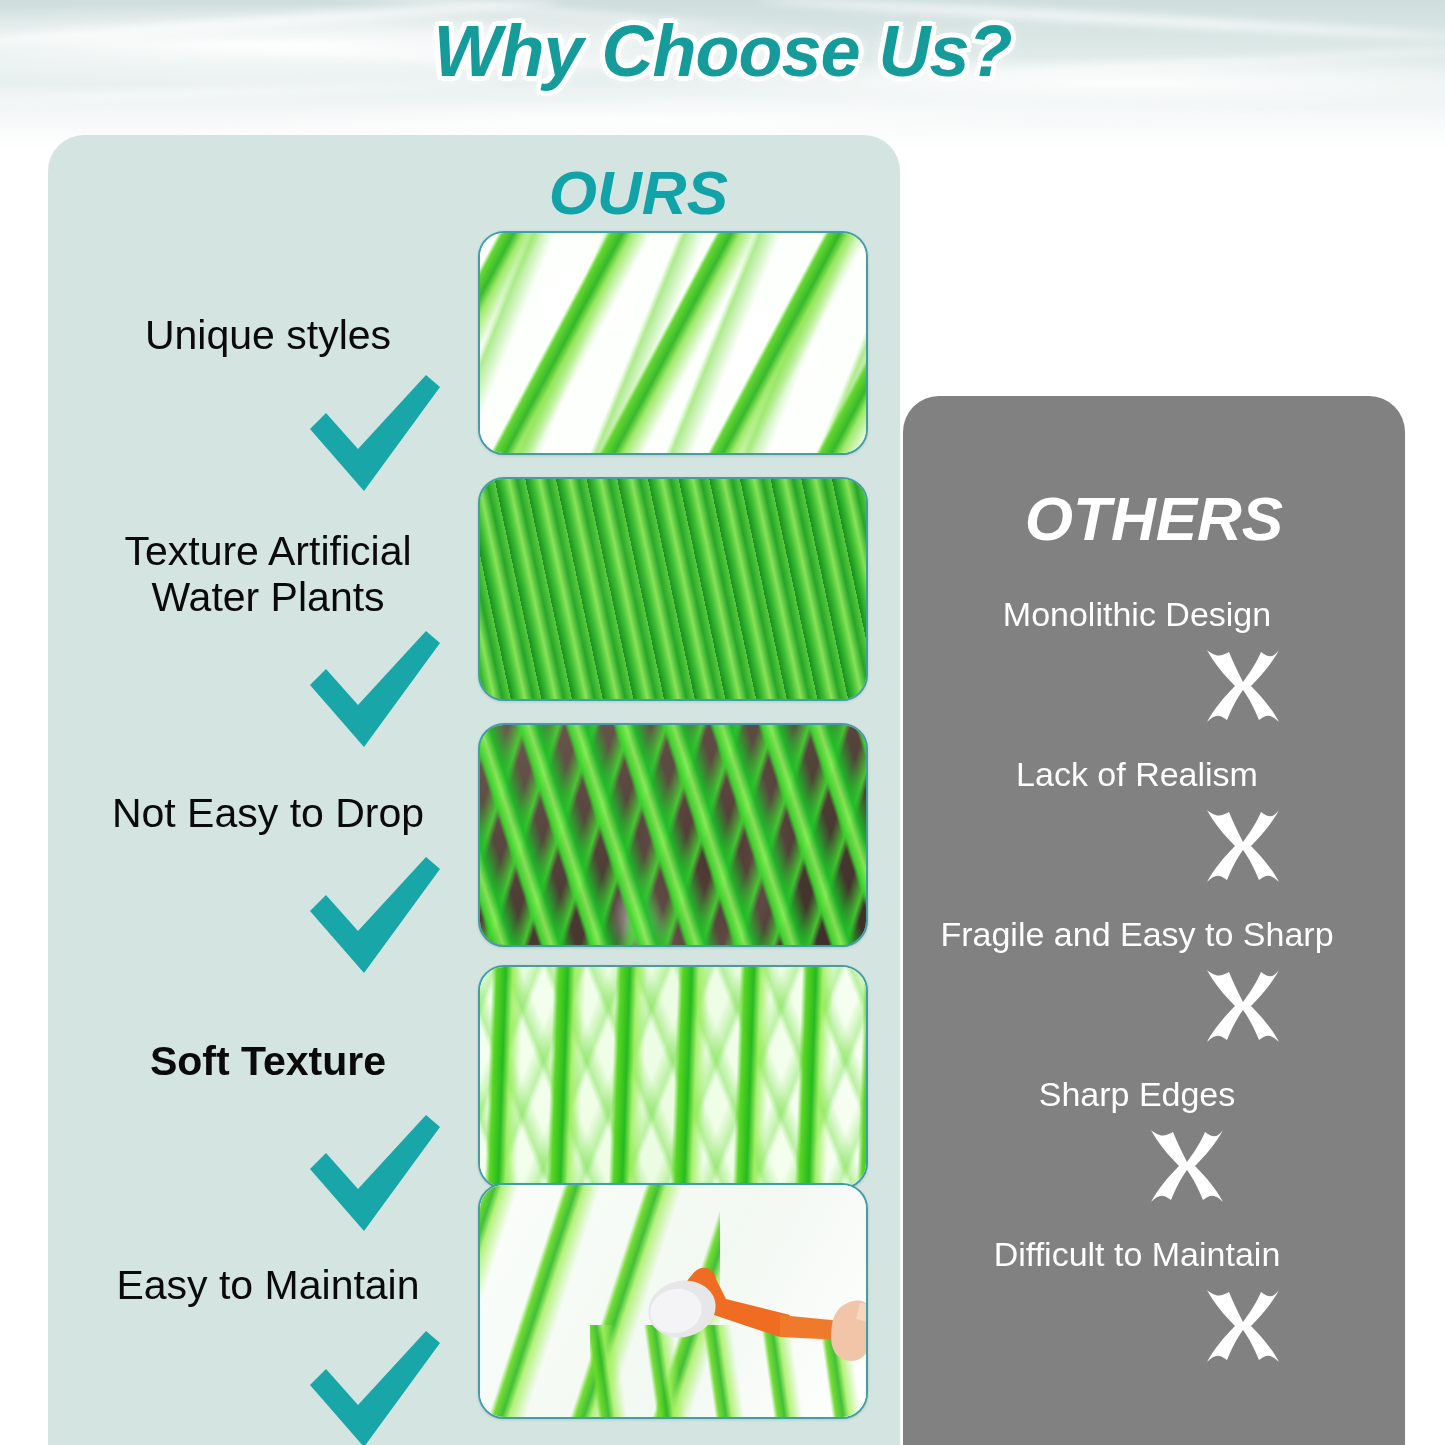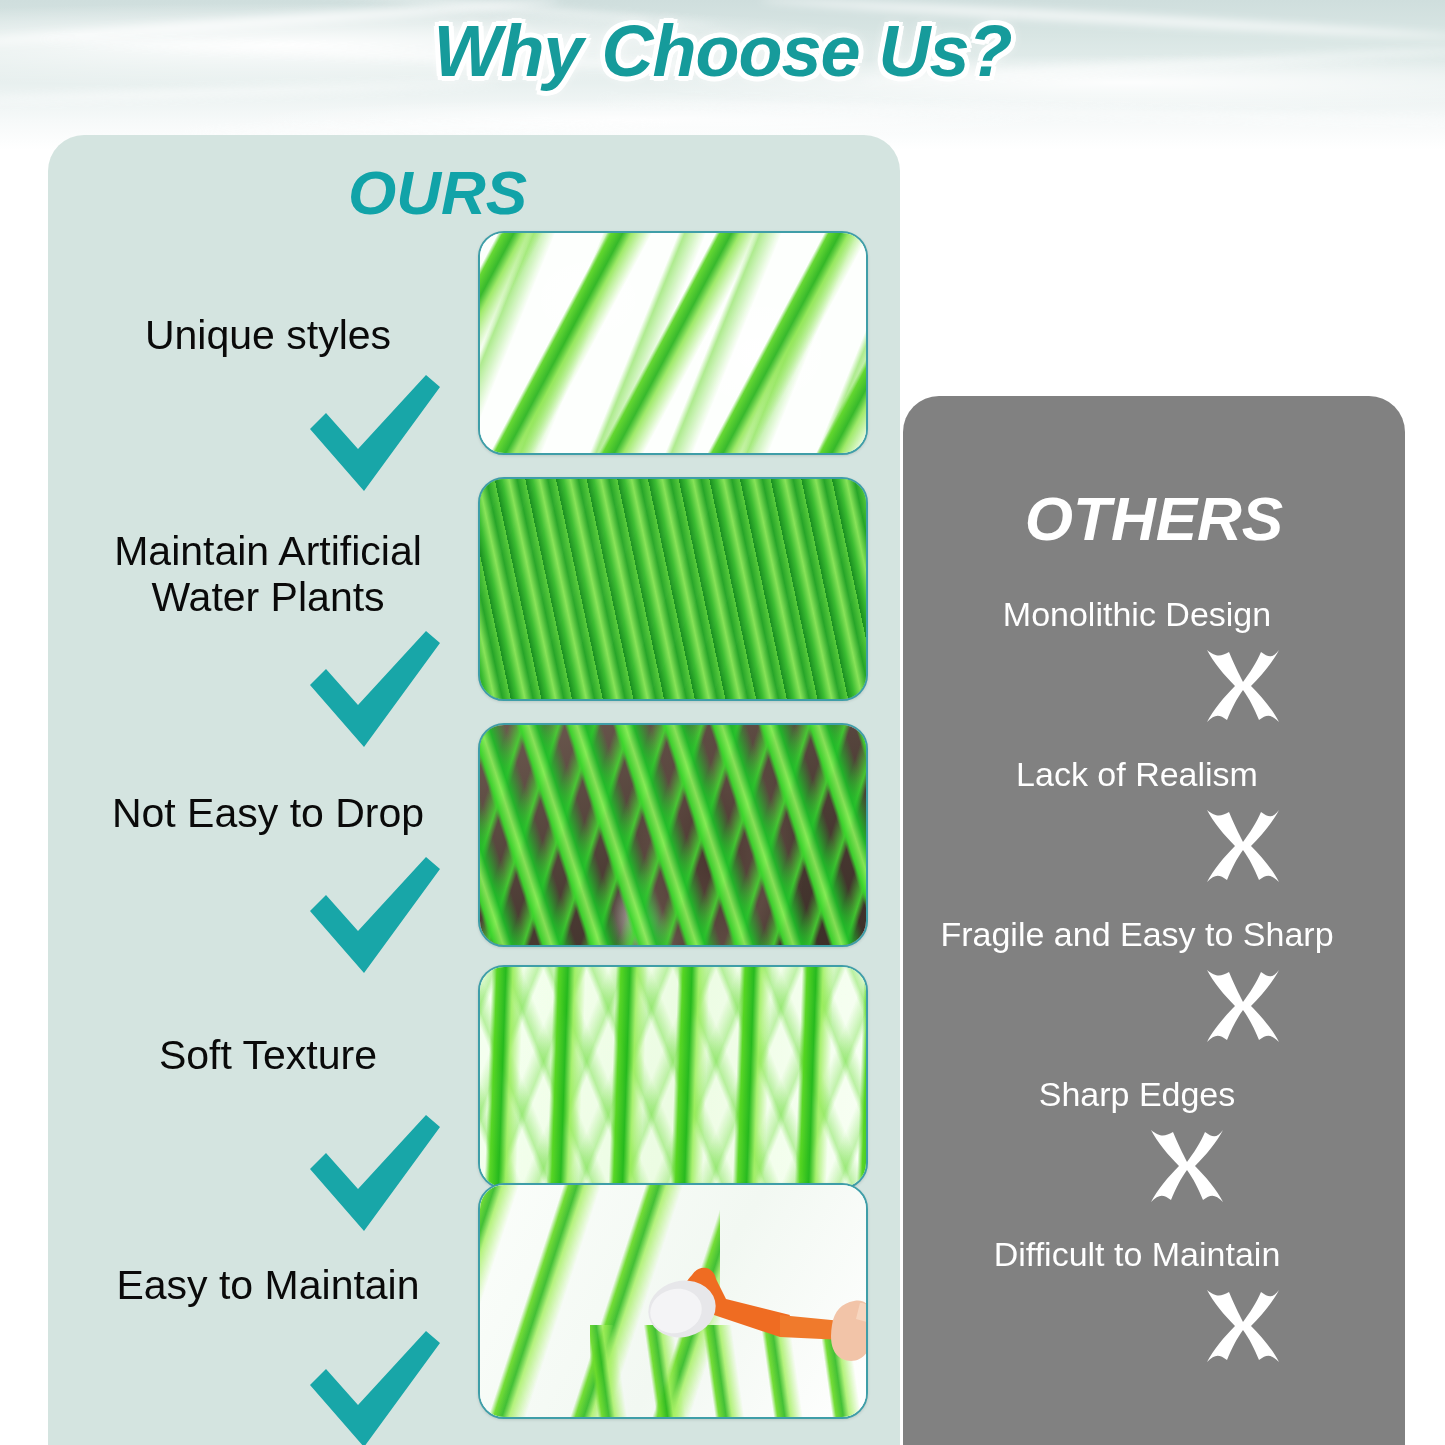--- a/index.html
+++ b/index.html
@@ -52,21 +52,21 @@
   }
 
   
   #ours-panel {
     position:absolute; left:48px; top:135px; width:852px; height:1310px;
     background:#d4e4e0;
     border-radius:36px 36px 0 0;
   }
   #ours-heading {
     position:absolute; left:300px; top:22px; width:380px;
-    text-align:left;
+    text-align:right;
     font-size:62px; font-weight:bold; font-style:italic;
     letter-spacing:0px;
     color:#11A3A8;
   }
 
   .ours-row { position:absolute; left:0; width:852px; }
   .ours-label {
     position:absolute; left:10px; width:420px;
     text-align:center;
     color:#0a0a0a;
@@ -250,21 +250,21 @@
       <svg viewBox="0 0 136 120">
           <path d="M4 56 L20 40 L52 76 L120 2 L134 14 L58 118 Z" fill="#18A6A8"></path>
         </svg>
     </div>
     <div class="thumb" style="top:0px;">
       <div class="inner plant-diag"></div>
     </div>
   </div>
 
   <div class="ours-row" style="top:342px;height:230px;">
-    <div class="ours-label" style="top:52px;white-space:pre-line;">Maintain Artificial
+    <div class="ours-label" style="top:52px;white-space:pre-line;">Texture Artificial
 Water Plants</div>
     <div class="check" style="left:258px;top:152px;">
       <svg viewBox="0 0 136 120">
           <path d="M4 56 L20 40 L52 76 L120 2 L134 14 L58 118 Z" fill="#18A6A8"></path>
         </svg>
     </div>
     <div class="thumb" style="top:0px;">
       <div class="inner plant-dense"></div>
     </div>
   </div>
@@ -275,21 +275,21 @@
       <svg viewBox="0 0 136 120">
           <path d="M4 56 L20 40 L52 76 L120 2 L134 14 L58 118 Z" fill="#18A6A8"></path>
         </svg>
     </div>
     <div class="thumb" style="top:0px;">
       <div class="inner plant-base"></div>
     </div>
   </div>
 
   <div class="ours-row" style="top:830px;height:235px;">
-    <div class="ours-label" style="top:68px;">Soft Texture</div>
+    <div class="ours-label" style="top:74px;font-weight:bold;">Soft Texture</div>
     <div class="check" style="left:258px;top:148px;">
       <svg viewBox="0 0 136 120">
           <path d="M4 56 L20 40 L52 76 L120 2 L134 14 L58 118 Z" fill="#18A6A8"></path>
         </svg>
     </div>
     <div class="thumb" style="top:0px;">
       <div class="inner plant-vert"></div>
     </div>
   </div>
 

